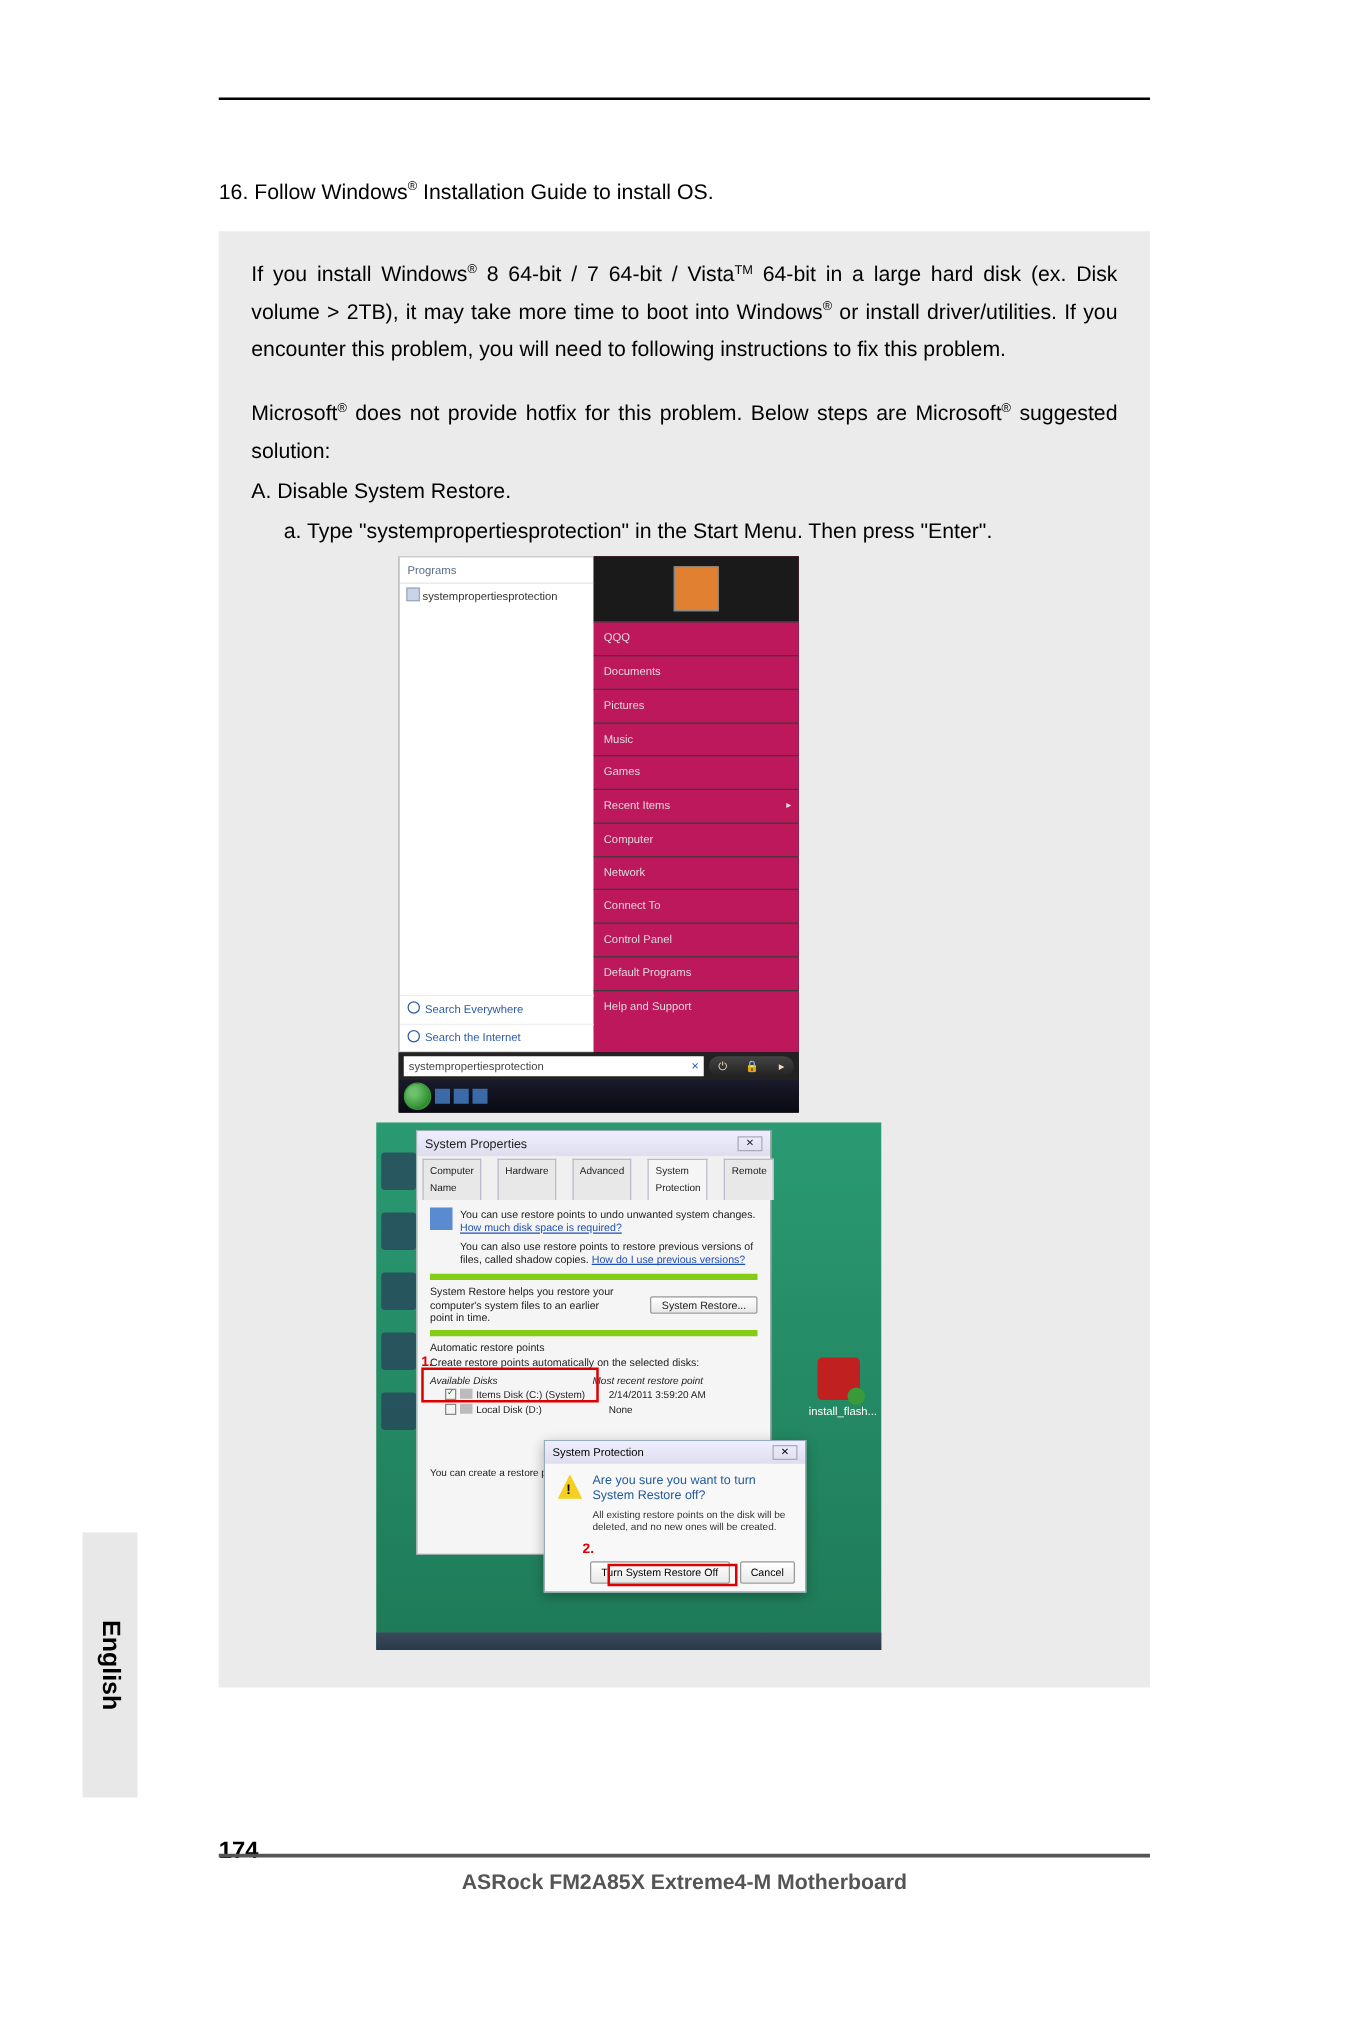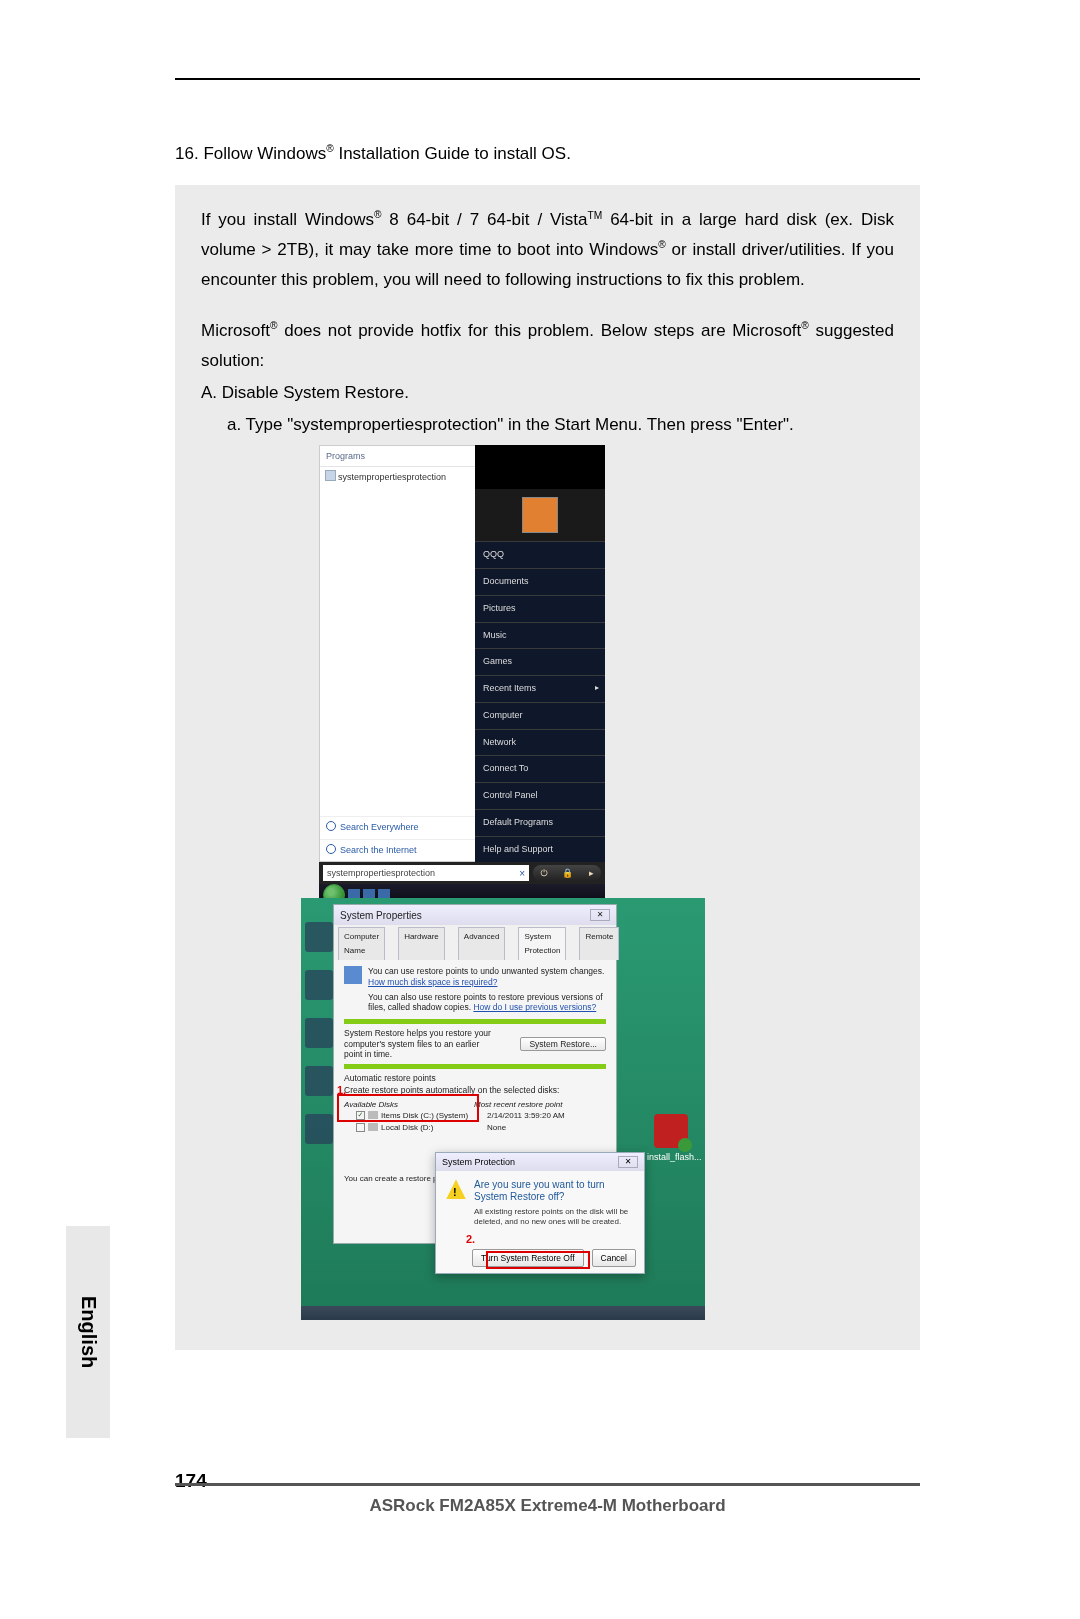--- a/index.html
+++ b/index.html
@@ -38,21 +38,21 @@
     line-height: 1.75;
   }
   .note-intro { text-align: justify; margin-bottom: 22px; }
   .heading-vista { font-weight: bold; margin-bottom: 2px; }
   .para { margin-bottom: 2px; text-align: justify; }
   .stepA { margin-top: 2px; }
   .sub-step { margin-left: 26px; margin-top: 2px; }
 
   
   .shot1 {
-    width: 286px;
+    width: 320px;
     height: 445px;
     margin-left: 118px;
     margin-top: 6px;
     background: #000;
     display: flex;
     flex-direction: column;
     font-size: 10px;
     color: #000;
   }
   .shot1-main { flex: 1; display: flex; }
@@ -95,26 +95,25 @@
   .shot1-search-opt::before {
     content: '';
     position: absolute;
     left: 6px; top: 4px;
     width: 8px; height: 8px;
     border: 1px solid #2a5aa8;
     border-radius: 50%;
   }
   .shot1-right {
     flex: 1;
-    background: #0f172a;
+    background: #be185d;
     display: flex;
     flex-direction: column;
     color: #ddd;
     font-size: 9px;
-    margin-top: 44px;
   }
   .shot1-avatar-wrap {
     height: 52px;
     display: flex;
     align-items: center;
     justify-content: center;
     background: #1a1a1a;
   }
   .shot1-avatar {
     width: 36px; height: 36px;
@@ -210,21 +209,20 @@
     background: rgba(40,60,90,0.7);
     border-radius: 3px;
   }
   .shot2-flash {
     position: absolute;
     right: 10px; top: 188px;
     width: 48px;
     text-align: center;
     color: #fff;
     font-size: 9px;
-    margin-top: 28px;
   }
   .shot2-flash-icon {
     width: 34px; height: 34px;
     margin: 0 auto 2px auto;
     background: #c02020;
     border-radius: 4px;
     position: relative;
   }
   .shot2-flash-icon::after {
     content: '';

